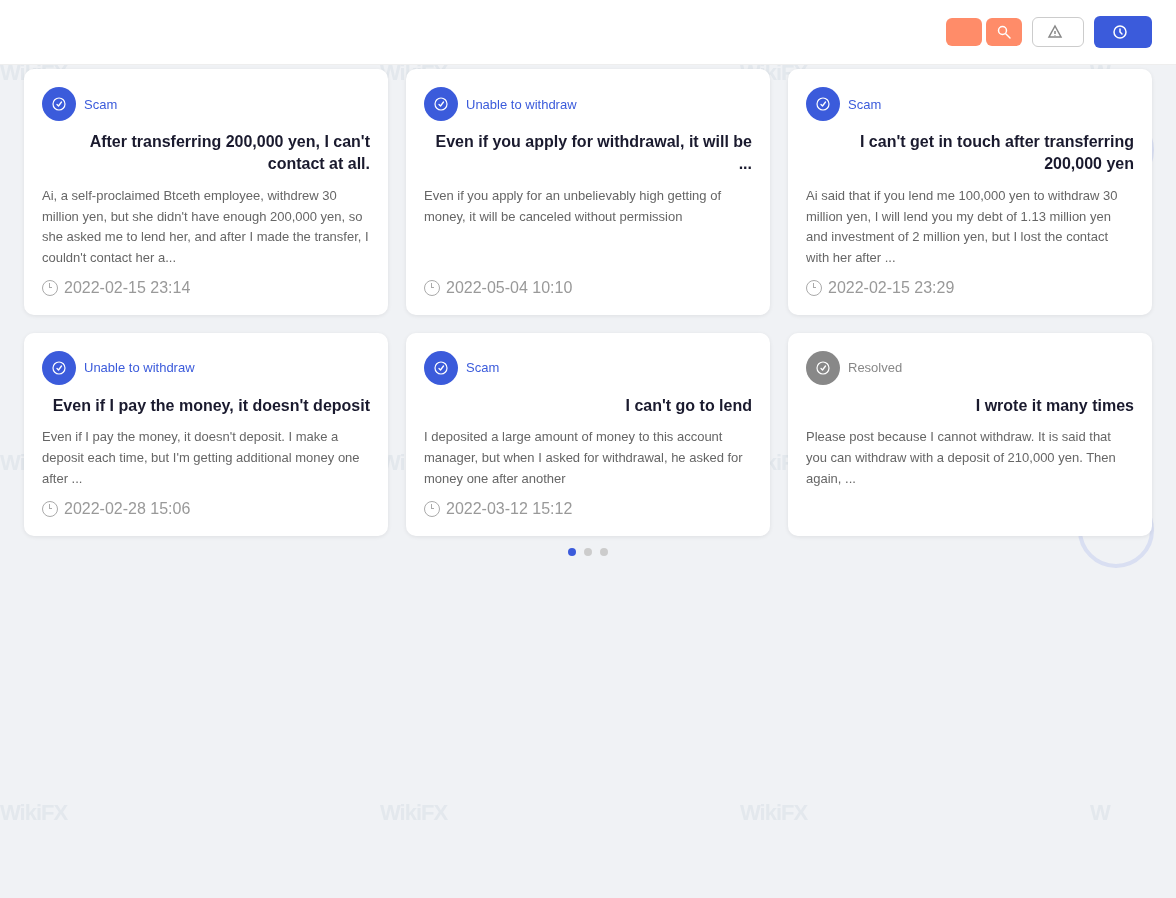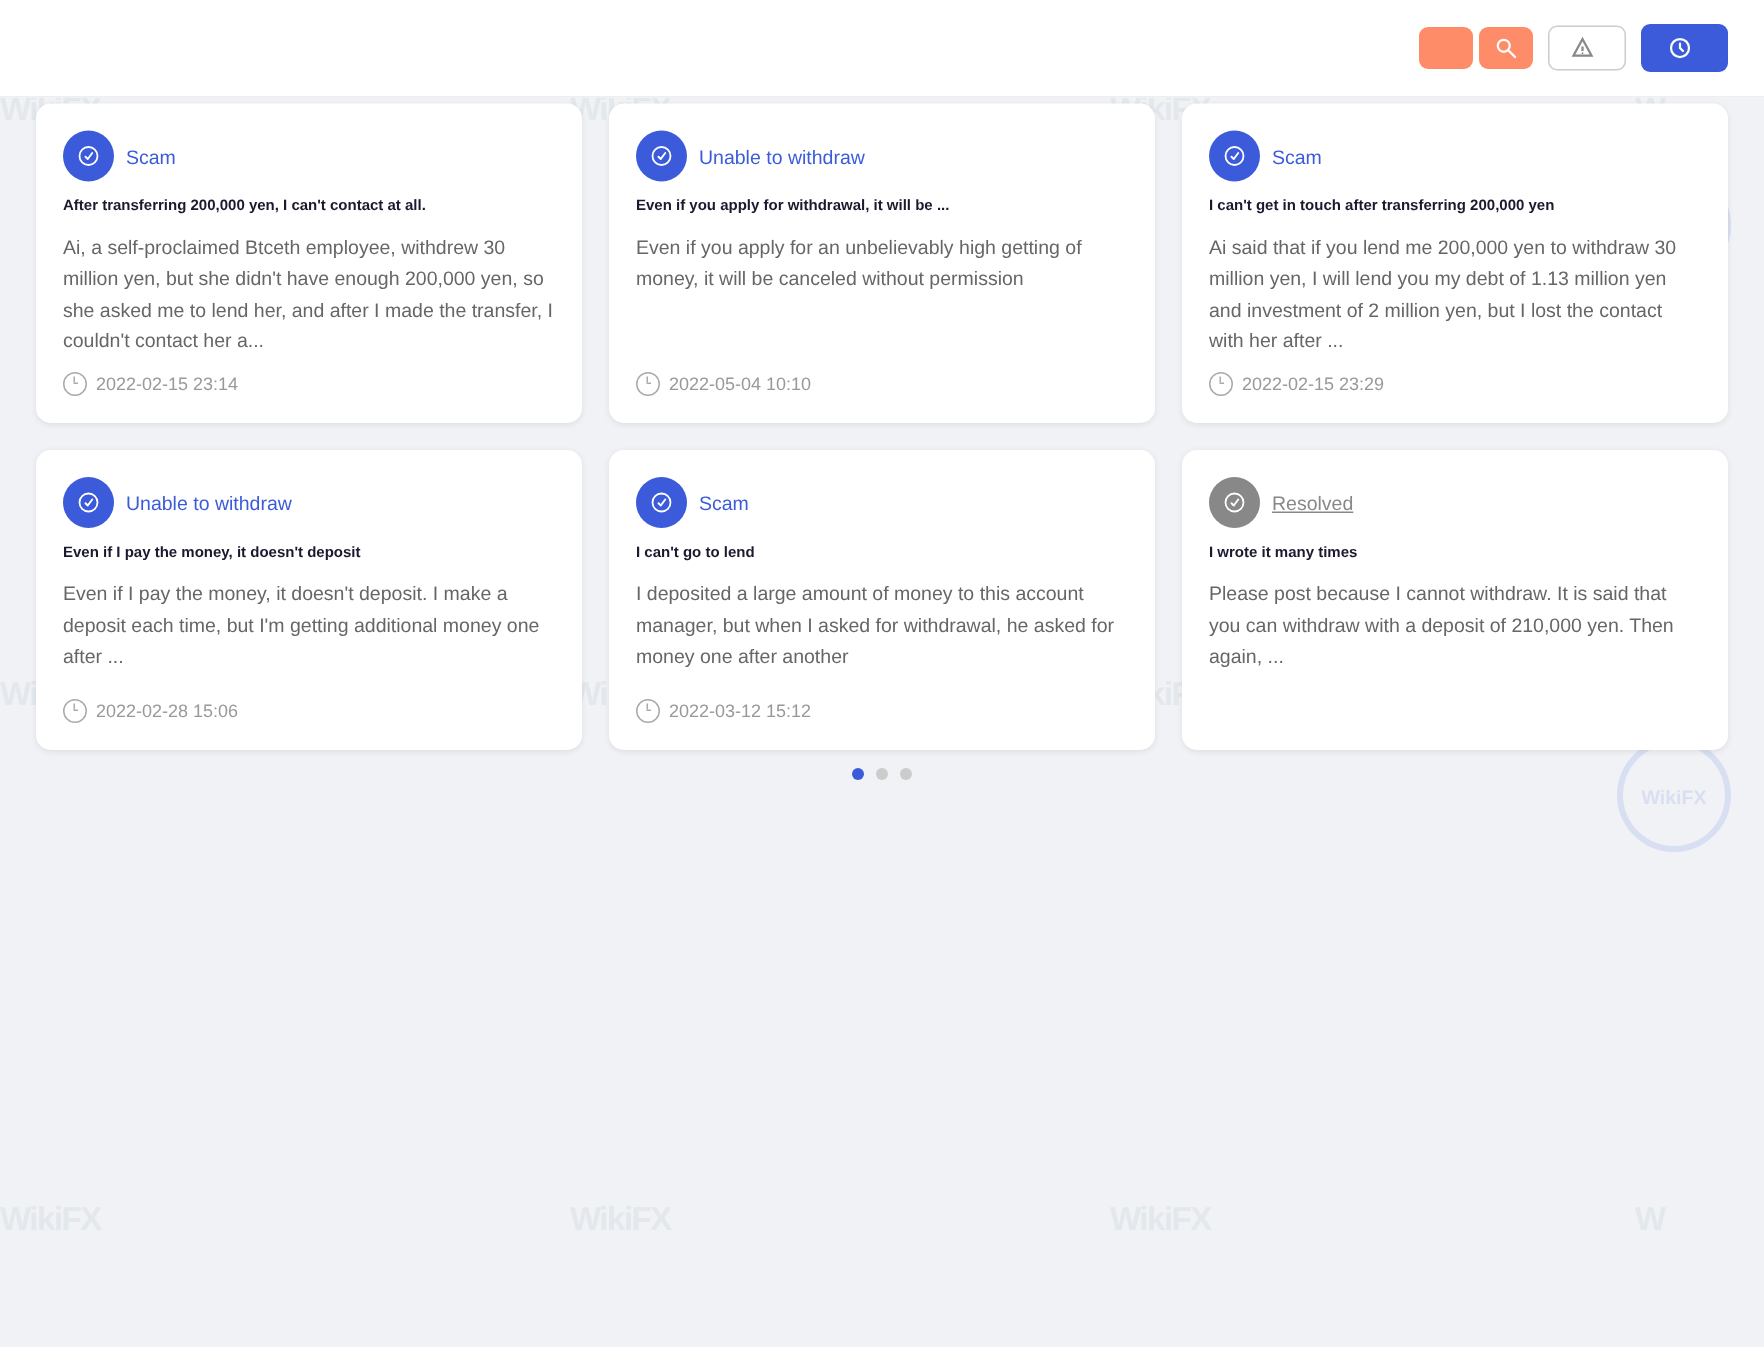--- a/index.html
+++ b/index.html
@@ -147,46 +147,46 @@
       font-size: 14px;
       flex-shrink: 0;
     }
     .badge-label {
       font-size: 13px;
       color: #3b5bdb;
       font-weight: 500;
     }
     .badge-label.resolved {
       color: #666;
-      text-decoration: underline;
     }
 
     .card-title {
-      font-size: 10px;
+      font-size: 16px;
       font-weight: 700;
       color: #1a1a2e;
       line-height: 1.4;
+      text-align: right;
     }
 
     .card-desc {
       font-size: 13px;
       color: #666;
       line-height: 1.6;
       flex: 1;
       overflow: hidden;
       display: -webkit-box;
       -webkit-line-clamp: 5;
       -webkit-box-orient: vertical;
     }
 
     .card-date {
       display: flex;
       align-items: center;
       gap: 6px;
-      font-size: 12px;
+      font-size: 16px;
       color: #999;
       margin-top: auto;
     }
     .clock-icon {
       width: 16px;
       height: 16px;
       border: 1.5px solid #aaa;
       border-radius: 50%;
       display: flex;
       align-items: center;
@@ -345,21 +345,21 @@
       <div class="card-badge">
         <div class="badge-icon" style="background:#3b5bdb">
           <svg width="16" height="16" viewBox="0 0 16 16" fill="none">
             <circle cx="8" cy="8" r="6" stroke="white" stroke-width="1.2"></circle>
             <path d="M6 8.5l1.5 1.5L10.5 6" stroke="white" stroke-width="1.3" stroke-linecap="round" stroke-linejoin="round"></path>
           </svg>
         </div>
         <span class="badge-label " style="color:#3b5bdb">Scam</span>
       </div>
       <div class="card-title">I can't get in touch after transferring 200,000 yen</div>
-      <div class="card-desc">Ai said that if you lend me 200,000 yen to withdraw 30 million yen, I will lend you my debt of 1.13 million yen and investment of 2 million yen, but I lost the contact with her after ...</div>
+      <div class="card-desc">Ai said that if you lend me 100,000 yen to withdraw 30 million yen, I will lend you my debt of 1.13 million yen and investment of 2 million yen, but I lost the contact with her after ...</div>
       <div class="card-date">
         <div class="clock-icon"></div>
         <span>2022-02-15 23:29</span>
       </div>
     </div>
     <div class="card">
       <div class="card-badge">
         <div class="badge-icon" style="background:#3b5bdb">
           <svg width="16" height="16" viewBox="0 0 16 16" fill="none">
             <circle cx="8" cy="8" r="6" stroke="white" stroke-width="1.2"></circle>

